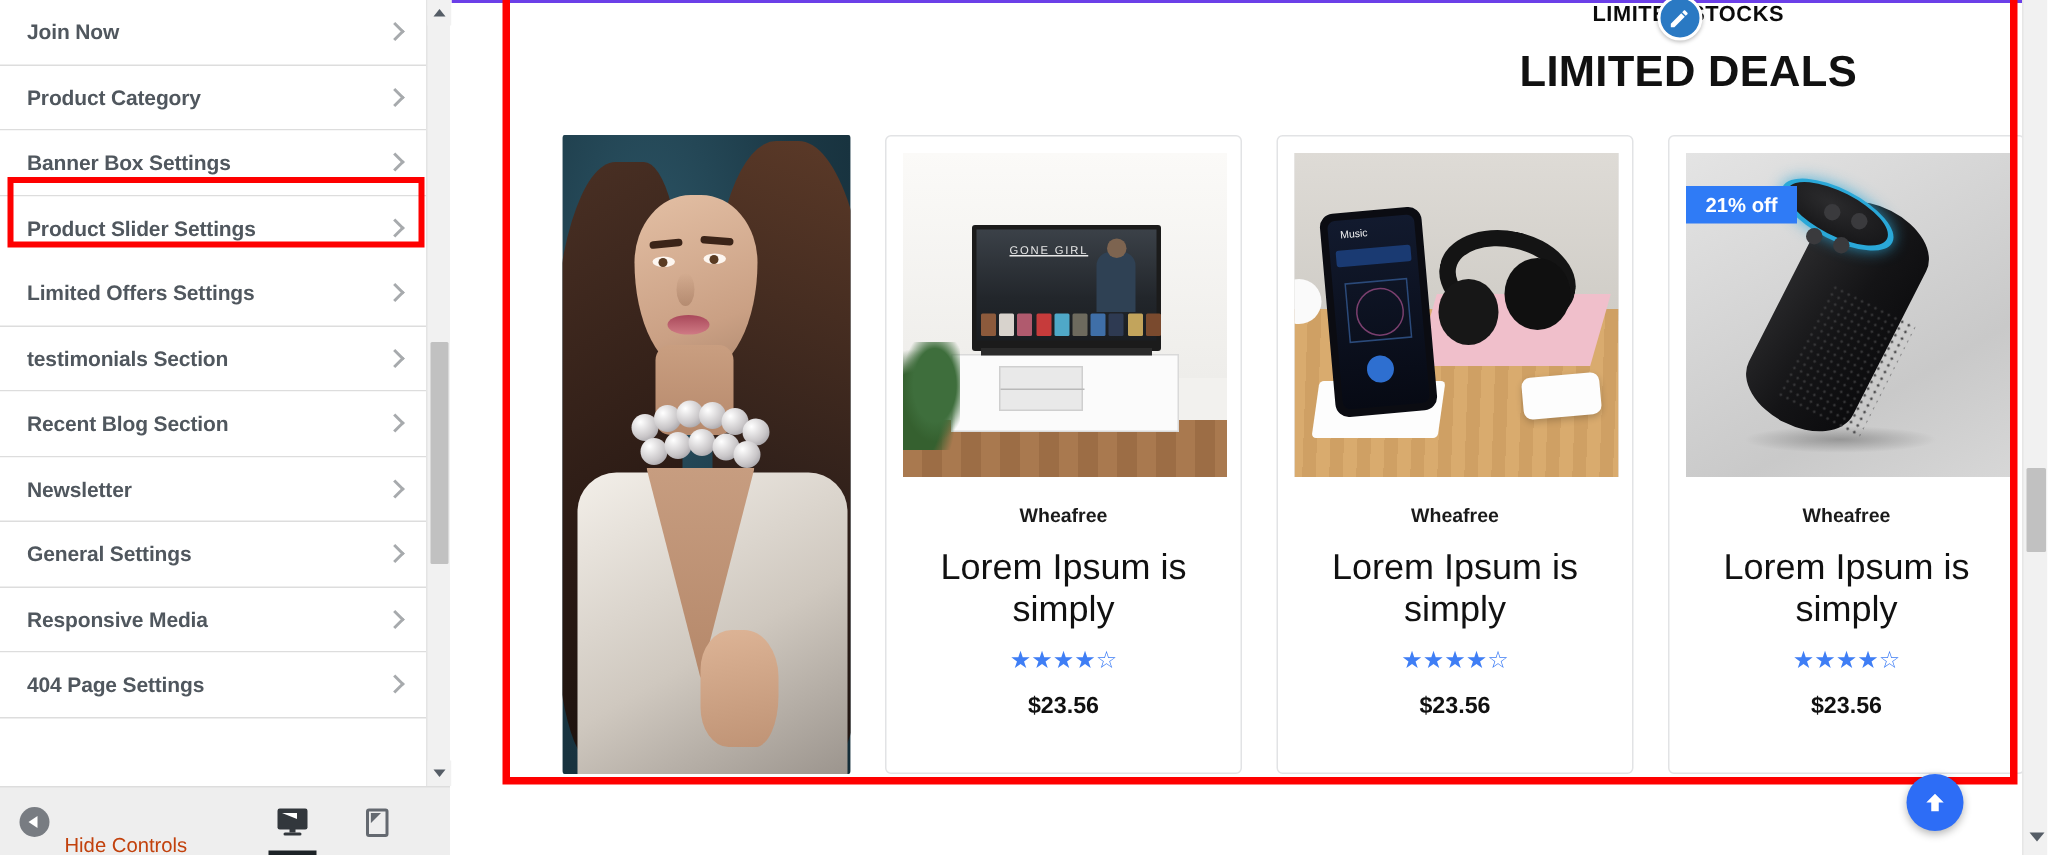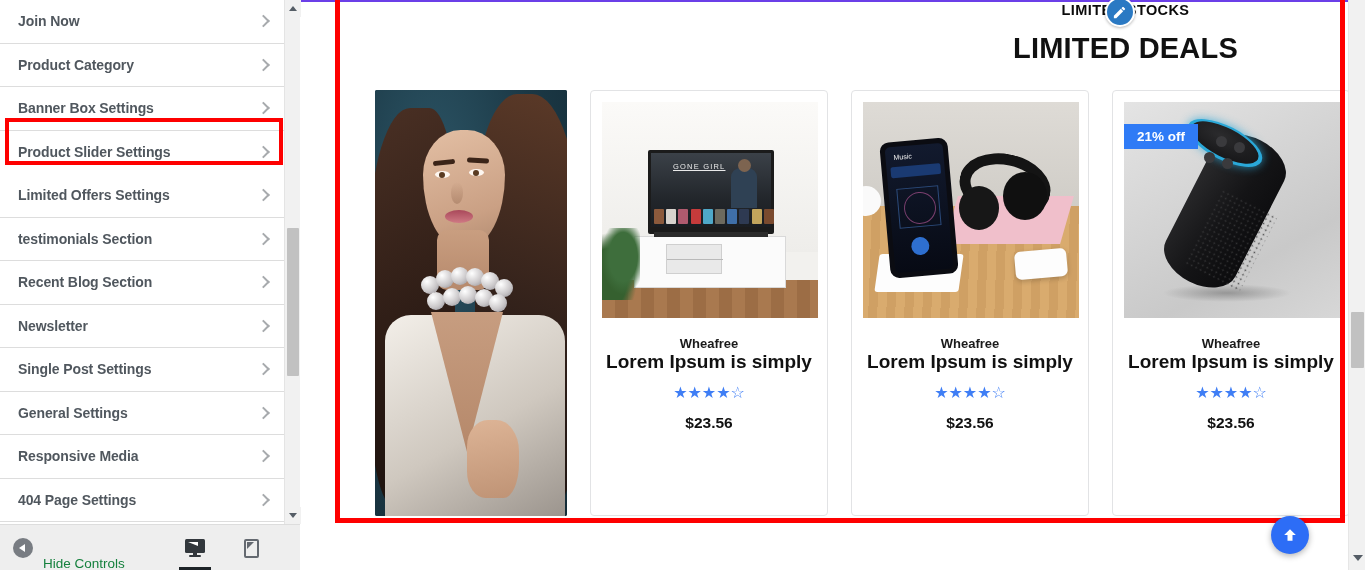--- a/index.html
+++ b/index.html
@@ -107,21 +107,21 @@
     background: #787c82;
     display: flex; align-items: center; justify-content: center;
   }
   #hide-controls .circ .tri {
     width: 0; height: 0;
     border-top: 4.5px solid transparent;
     border-bottom: 4.5px solid transparent;
     border-right: 6px solid #ffffff;
     margin-right: 2px;
   }
-  #hide-controls .txt { font-size: 13.5px; color: #15803d; margin-top: 32px; }
+  #hide-controls .txt { font-size: 13.5px; color: #c2410c; margin-top: 32px; }
 
   #device-switcher {
     position: absolute; left: 178px; top: 0;
     height: 46px; display: flex; align-items: center; gap: 22px;
   }
   .device-btn {
     position: relative; width: 34px; height: 46px;
     display: flex; align-items: center; justify-content: center;
     cursor: pointer;
   }
@@ -255,21 +255,22 @@
     background: #2f7bf6; color: #ffffff;
     font-size: 13.5px; font-weight: bold;
     padding: 5px 13px;
     z-index: 3;
   }
   .vendor {
     margin-top: 18px;
     font-size: 13px; font-weight: bold; color: #1a1a1a;
   }
   .pname {
-    font-size: 19px; font-weight: bold; color: #111111;
+    margin-top: 14px;
+    font-size: 24px; font-weight: normal; color: #111111;
   }
   .stars {
     margin-top: 12px;
     font-size: 16px; letter-spacing: 0px;
     color: #3f7ef5; line-height: 1;
   }
   .stars .off { color: #3f7ef5; }
   .price {
     margin-top: 13px;
     font-size: 15.5px; font-weight: bold; color: #111111;
@@ -483,24 +484,20 @@
       <div class="menu-item">
         <span class="label">testimonials Section</span>
         <span class="chev"></span>
       </div>
       <div class="menu-item">
         <span class="label">Recent Blog Section</span>
         <span class="chev"></span>
       </div>
       <div class="menu-item">
         <span class="label">Newsletter</span>
-        <span class="chev"></span>
-      </div>
-      <div class="menu-item">
-        <span class="label">Single Post Settings</span>
         <span class="chev"></span>
       </div>
       <div class="menu-item">
         <span class="label">General Settings</span>
         <span class="chev"></span>
       </div>
       <div class="menu-item">
         <span class="label">Responsive Media</span>
         <span class="chev"></span>
       </div>

